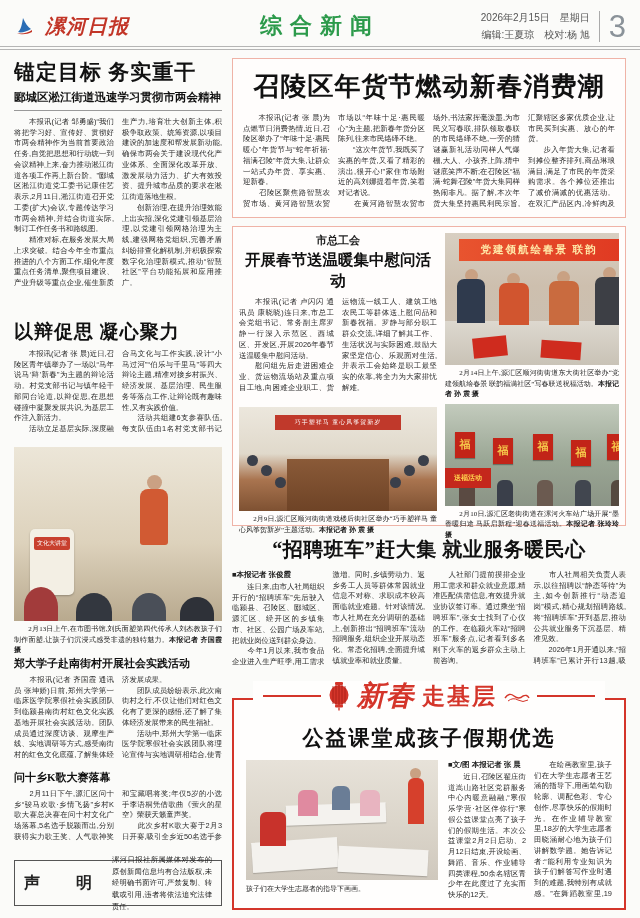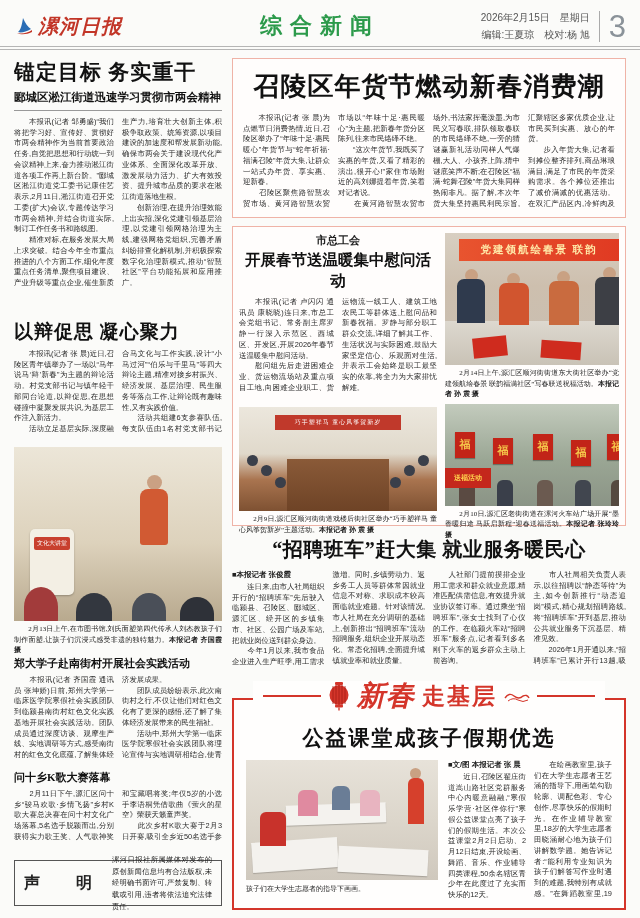--- a/index.html
+++ b/index.html
@@ -1,21 +1,21 @@
 <!DOCTYPE html>
 <html><head>
 <meta charset="utf-8">
 <style>
   * { box-sizing: border-box; margin: 0; padding: 0; }
   html,body { width:640px; height:918px; background:#fbfbf9; font-family:"Liberation Sans",sans-serif; color:#222; }
   .page { position:relative; width:640px; height:918px; overflow:hidden; }
 
   
   .hdr { display:flex; align-items:center; padding:10px 14px 4px 14px; height:46px; }
-  .mast { display:flex; align-items:center; gap:4px; width:170px; }
+  .mast { display:flex; align-items:center; gap:11px; width:170px; }
   .mast-text { color:#c23527; font-weight:900; font-style:italic; font-size:20px; font-family:"DejaVu Serif",serif; letter-spacing:1px; }
   .section-title { flex:1; text-align:center; color:#2c9a4b; font-size:22px; font-weight:900; letter-spacing:8px; font-family:"Liberation Serif",serif; }
   .hdr-right { display:flex; align-items:center; gap:9px; width:170px; justify-content:flex-end; }
   .date-block { font-size:10px; color:#555; text-align:right; line-height:1.7; }
   .pagenum { font-size:31px; color:#8a9299; border-left:1px solid #aaa; padding-left:9px; font-weight:300; line-height:1; }
   .hdr-rule { height:4px; border-top:1px solid #b5b5b5; border-bottom:1px solid #b5b5b5; margin:0; }
 
   
   .content { display:flex; padding:8px 14px 0 14px; gap:10px; }
   .col-left { width:208px; flex:none; }

